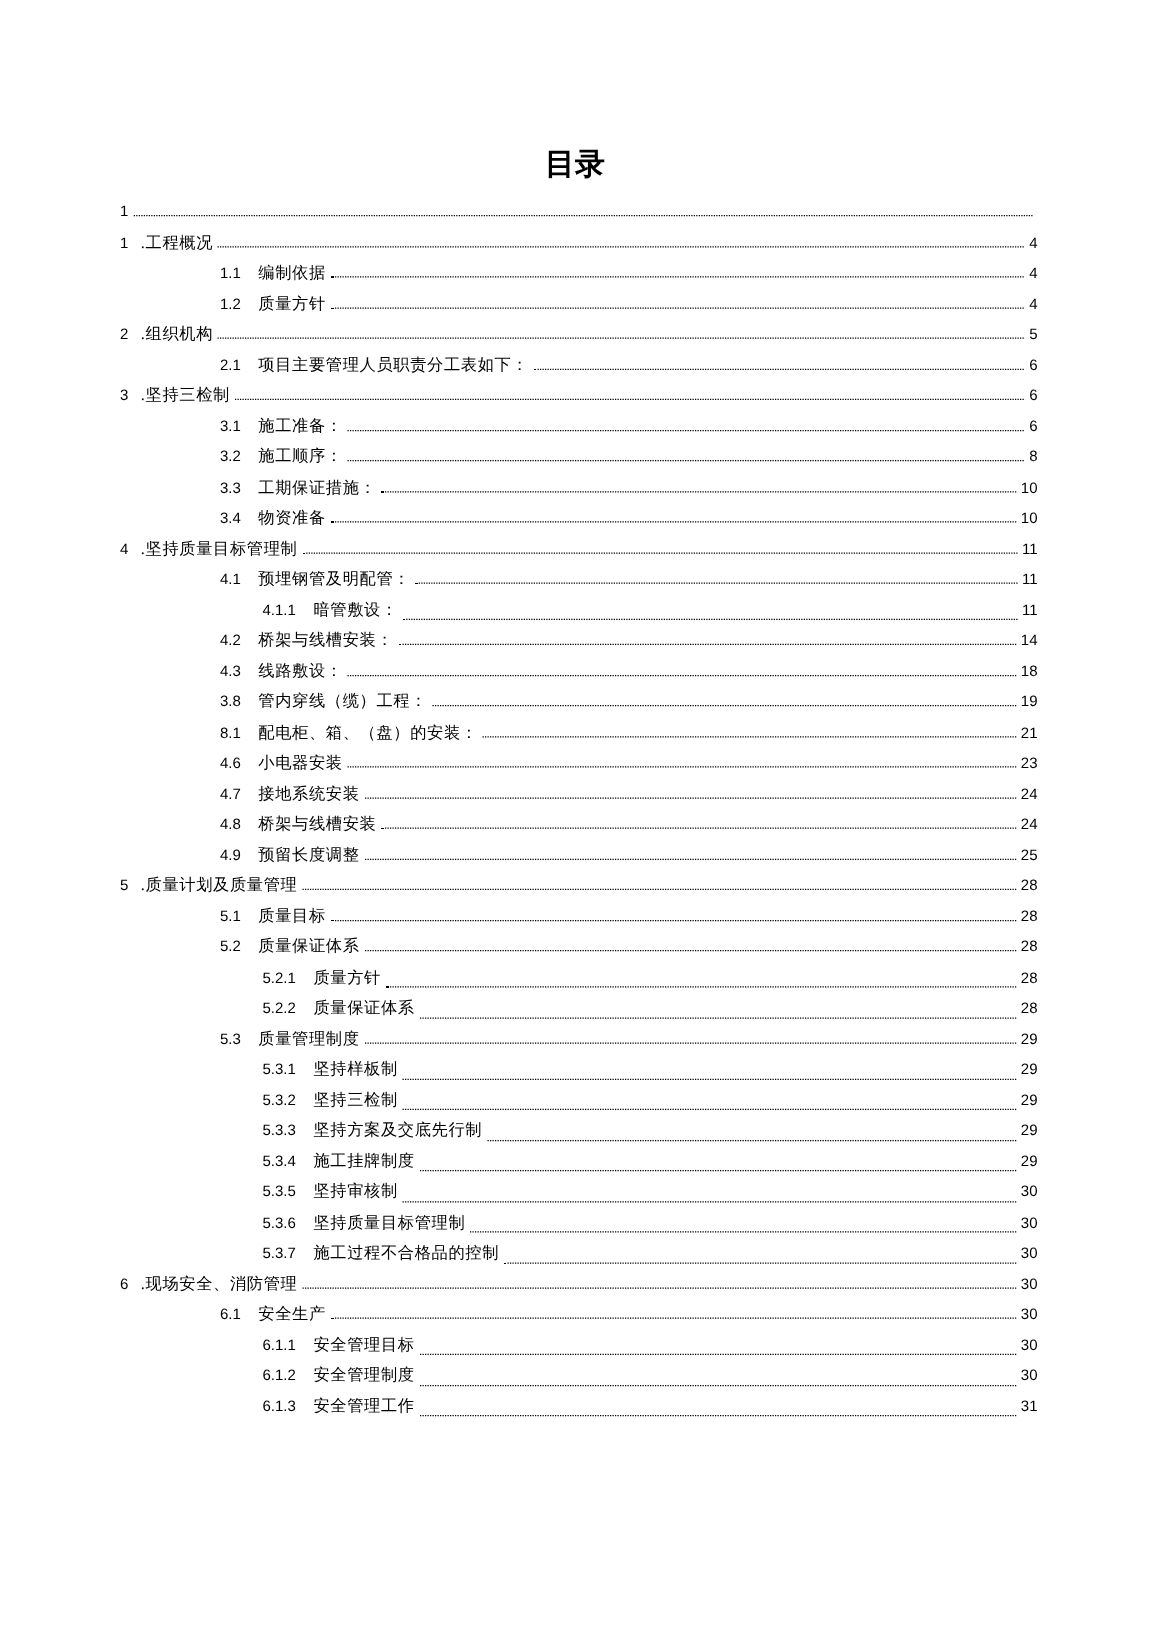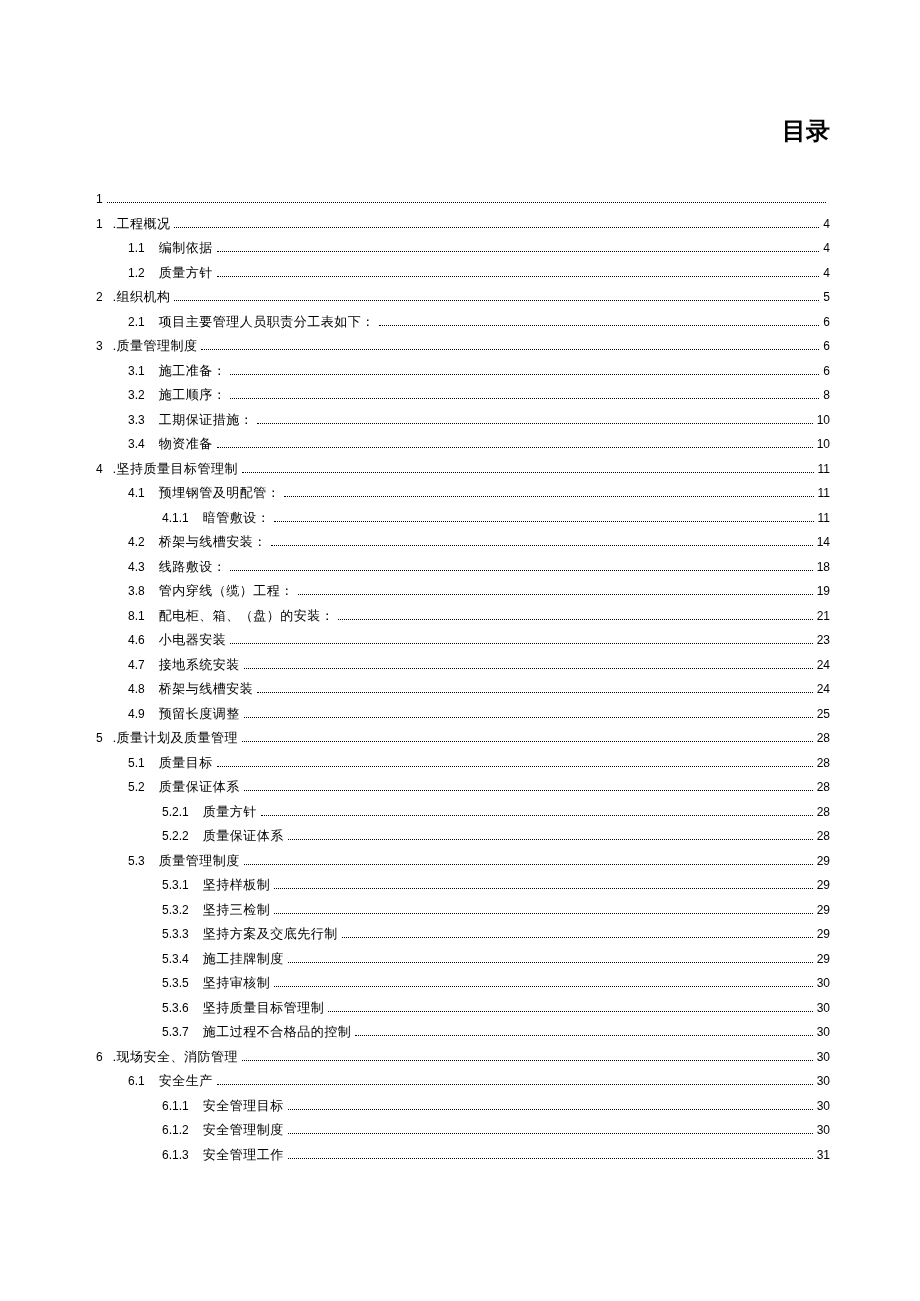--- a/index.html
+++ b/index.html
@@ -5,61 +5,62 @@
     * { margin: 0; padding: 0; box-sizing: border-box; }
     body {
       background: #fff;
       font-family: "SimSun", "宋体", serif;
       width: 920px;
       min-height: 1301px;
       padding: 115px 90px 60px 90px;
       color: #000;
     }
     .title {
-      text-align: right;
+      text-align: center;
       font-size: 24px;
       font-weight: bold;
-      margin-bottom: 40px;
+      margin-bottom: 10px;
       font-family: "SimHei", "黑体", sans-serif;
     }
     .toc-row {
       display: flex;
       align-items: baseline;
       font-size: 13px;
       line-height: 24.5px;
       white-space: nowrap;
     }
     .toc-num {
       font-family: Arial, sans-serif;
       font-size: 12px;
       padding-right: 10px;
       flex-shrink: 0;
     }
     .toc-num.level2, .toc-num.level3 {
       padding-right: 14px;
+      margin-left: 48px;
     }
     .toc-label {
       flex-shrink: 0;
       letter-spacing: 0.5px;
     }
     .toc-dots {
       flex: 1;
       border-bottom: 1.5px dotted #000;
       margin: 0 4px 4px 4px;
       min-width: 10px;
     }
     .toc-page {
       font-family: Arial, sans-serif;
       font-size: 12px;
       flex-shrink: 0;
       text-align: right;
     }
     .indent-0 { padding-left: 6px; }
     .indent-1 { padding-left: 38px; }
-    .indent-2 { padding-left: 72px; }
+    .indent-2 { padding-left: 72px; align-items: flex-end; }
     .no-label .toc-num { padding-right: 0; }
   </style>
 </head>
 <body>
 
 <div class="title">目录</div>
 <div id="toc-container">
     <div class="toc-row indent-0 no-label">
       <span class="toc-num level1">1</span>
       <span class="toc-label"></span>
@@ -91,21 +92,21 @@
       <span class="toc-page">5</span>
     </div>
     <div class="toc-row indent-1">
       <span class="toc-num level2">2.1</span>
       <span class="toc-label">项目主要管理人员职责分工表如下：</span>
       <span class="toc-dots"></span>
       <span class="toc-page">6</span>
     </div>
     <div class="toc-row indent-0">
       <span class="toc-num level1">3</span>
-      <span class="toc-label">.质量管理制度</span>
+      <span class="toc-label">.坚持三检制</span>
       <span class="toc-dots"></span>
       <span class="toc-page">6</span>
     </div>
     <div class="toc-row indent-1">
       <span class="toc-num level2">3.1</span>
       <span class="toc-label">施工准备：</span>
       <span class="toc-dots"></span>
       <span class="toc-page">6</span>
     </div>
     <div class="toc-row indent-1">

